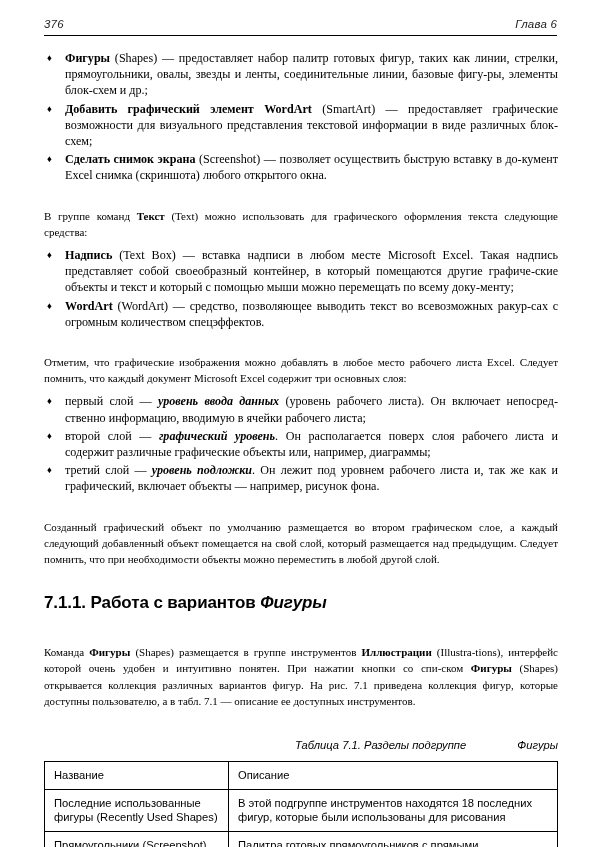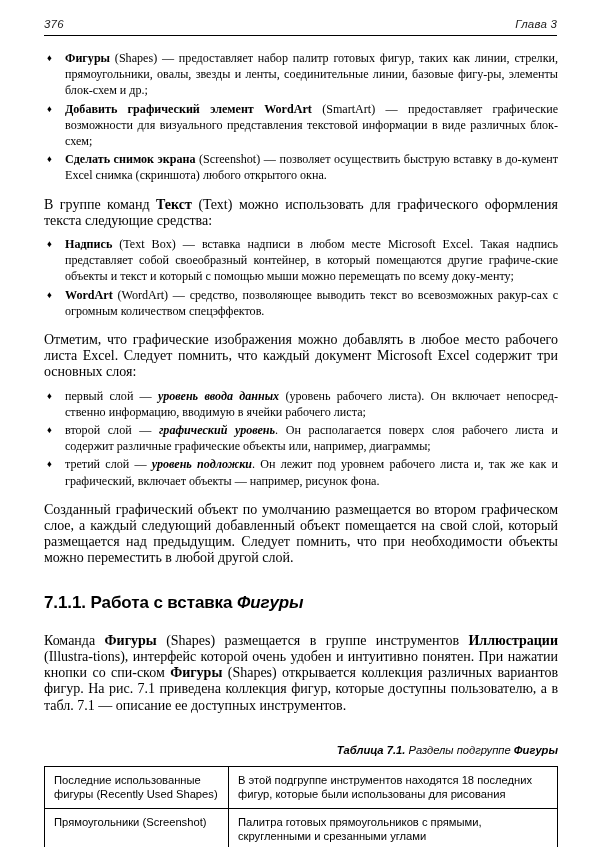--- a/index.html
+++ b/index.html
@@ -49,22 +49,22 @@
 
   
   .content {
     position: absolute;
     left: 44px;
     top: 50px;
     width: 514px;
   }
 
   p.para {
-    margin: 6px 0 0 0;
-    font-size: 14px;
+    margin: 17px 0 0 0;
+    font-size: 11px;
     line-height: 16.2px;
     text-align: justify;
     text-justify: inter-word;
     hyphens: manual;
   }
 
   ul.blist {
     list-style: none;
     margin: 0;
     padding: 0;
@@ -104,21 +104,21 @@
   h2.section-heading .it { font-style: italic; }
 
   
   .table-caption {
     font-family: "Liberation Sans", "DejaVu Sans", sans-serif;
     font-size: 11.2px;
     text-align: right;
     font-style: italic;
     line-height: 14px;
   }
-  .table-caption .b { font-weight: bold; }
+  .table-caption .b { font-weight: normal; margin-left: 48px; }
 
   
   table.shapes-table {
     border-collapse: collapse;
     width: 513px;
     margin: 0;
     font-family: "Liberation Sans", "DejaVu Sans", sans-serif;
     font-size: 11.2px;
     line-height: 14.6px;
     table-layout: fixed;
@@ -134,21 +134,21 @@
   table.shapes-table td .en { font-weight: normal; }
   .hdr-cell { font-weight: normal; }
 </style>
 </head>
 <body>
 
 <div class="page">
 
   <div class="header">
     <span>376</span>
-    <span>Глава 3</span>
+    <span>Глава 6</span>
   </div>
   <div class="header-rule"></div>
 
   <div class="content">
 
     <ul class="blist">
       <li>
         <span class="bullet">♦</span><b>Фигуры</b> <span>(Shapes)</span><span> — </span><span>предоставляет набор палитр готовых фигур, таких как линии, стрелки, прямоугольники, овалы, звезды и ленты, соединительные линии, базовые фигу-ры, элементы блок-схем и др.;</span>
       </li>
       <li>
@@ -191,38 +191,42 @@
         <span class="bullet">♦</span><span>третий слой — </span><i>уровень подложки</i><span>. Он лежит под уровнем рабочего листа и, так же как и графический, включает объекты — например, рисунок фона.</span>
       </li>
     </ul>
 
     <div class="gap-s"></div>
 
     <p class="para">Созданный графический объект по умолчанию размещается во втором графическом слое, а каждый следующий добавленный объект помещается на свой слой, который размещается над предыдущим. Следует помнить, что при необходимости объекты можно переместить в любой другой слой.</p>
 
     <div style="height:26px"></div>
 
-    <h2 class="section-heading"><span>7.1.1. Работа с вставка </span><span class="it">Фигуры</span></h2>
+    <h2 class="section-heading"><span>7.1.1. Работа с вариантов </span><span class="it">Фигуры</span></h2>
 
     <div style="height:14px"></div>
 
     <p class="para"><span>Команда </span><b>Фигуры</b><span> (Shapes) размещается в группе инструментов </span><b>Иллюстрации</b><span> (Illustra-tions), интерфейс которой очень удобен и интуитивно понятен. При нажатии кнопки со спи-ском </span><b>Фигуры</b><span> (Shapes) открывается коллекция различных вариантов фигур. На рис. 7.1 приведена коллекция фигур, которые доступны пользователю, а в табл. 7.1 — описание ее доступных инструментов.</span></p>
 
     <div style="height:29px"></div>
 
     <div class="table-caption"><span class="b">Таблица 7.1.</span><span> Разделы подгруппе </span><span class="b">Фигуры</span></div>
 
     <div style="height:9px"></div>
 
     <table class="shapes-table">
       <colgroup>
           <col class="c1">
           <col class="c2">
         </colgroup>
       <tbody>
+        <tr>
+          <td class="hdr-cell">Название</td>
+          <td class="hdr-cell">Описание</td>
+        </tr>
         <tr>
           <td><span class="nm">Последние использованные фигуры </span><span class="en">(Recently Used Shapes)</span></td>
           <td>В этой подгруппе инструментов находятся 18 последних фигур, которые были использованы для рисования</td>
         </tr>
         <tr>
           <td><span class="nm">Прямоугольники </span><span class="en">(Screenshot)</span></td>
           <td>Палитра готовых прямоугольников с прямыми, скругленными и срезанными углами</td>
         </tr>
       </tbody>
     </table>

